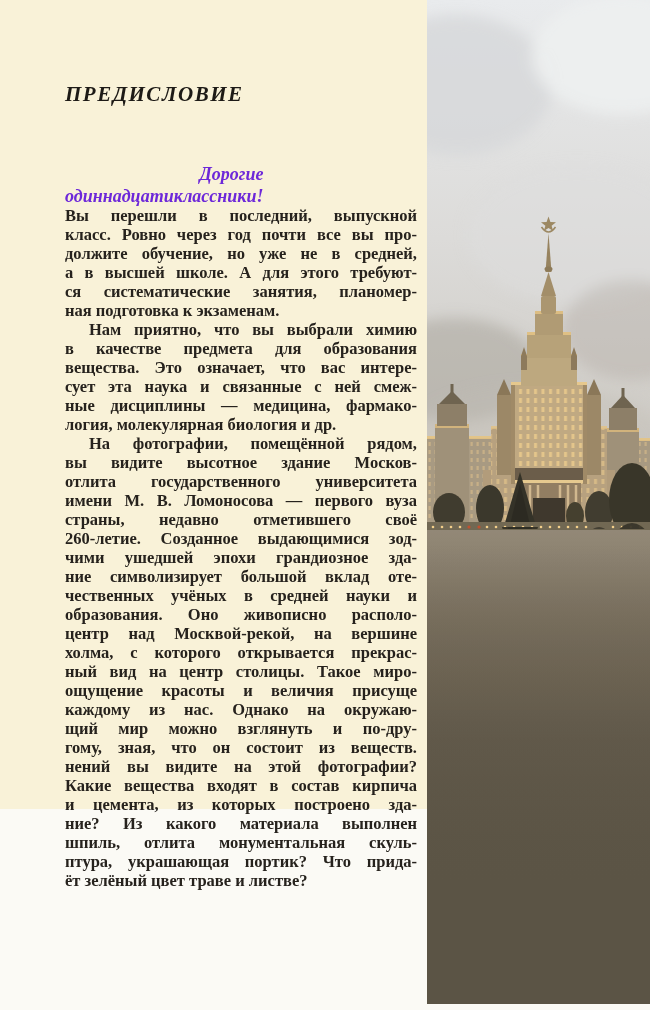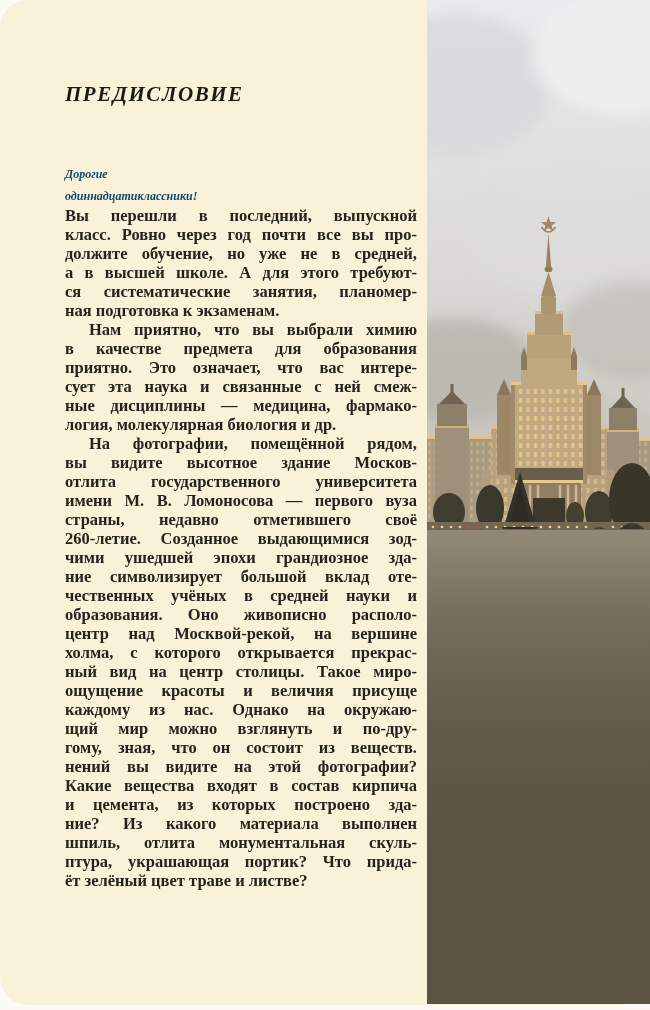--- a/index.html
+++ b/index.html
@@ -10,34 +10,33 @@
   *{margin:0;padding:0;box-sizing:border-box;}
   html,body{width:650px;height:1010px;}
   body{
     position:relative;
     background:var(--pageEdge);
     font-family:"Liberation Serif","DejaVu Serif",serif;
     color:var(--ink);
     overflow:hidden;
   }
   .page{
-    position:absolute;left:0;top:0;width:650px;height:1005px;
+    position:absolute;left:0;top:0;width:650px;height:809px;
     background:var(--pageBg);
-    border-radius:28px;
   }
   .title{
     position:absolute;left:65px;top:82px;
     font-size:21px;font-weight:bold;font-style:italic;
     letter-spacing:1.5px;color:#1d1a16;
     white-space:nowrap;
   }
   .salutation{
     position:absolute;left:65px;top:163px;
-    font-size:12px;font-weight:bold;font-style:italic;
-    line-height:22px;color:#0c4a6e;
+    font-size:18px;font-weight:bold;font-style:italic;
+    line-height:22px;color:#6d28d9;text-align:right;
   }
   .body-text{
     position:absolute;left:65px;top:206px;width:352px;
     font-size:16.5px;font-weight:600;line-height:19px;
   }
   .para .ln{
     text-align:justify;
     text-align-last:justify;
   }
   .para .ln.end{text-align-last:left;}
@@ -65,21 +64,21 @@
         <div class="ln">Вы перешли в последний, выпускной</div>
         <div class="ln">класс. Ровно через год почти все вы про-</div>
         <div class="ln">должите обучение, но уже не в средней,</div>
         <div class="ln">а в высшей школе. А для этого требуют-</div>
         <div class="ln">ся систематические занятия, планомер-</div>
         <div class="ln end">ная подготовка к экзаменам.</div>
       </div>
       <div class="para indent">
         <div class="ln">Нам приятно, что вы выбрали химию</div>
         <div class="ln">в качестве предмета для образования</div>
-        <div class="ln">приятно. Это означает, что вас интере-</div>
+        <div class="ln">вещества. Это означает, что вас интере-</div>
         <div class="ln">сует эта наука и связанные с ней смеж-</div>
         <div class="ln">ные дисциплины — медицина, фармако-</div>
         <div class="ln end">логия, молекулярная биология и др.</div>
       </div>
       <div class="para indent">
         <div class="ln">На фотографии, помещённой рядом,</div>
         <div class="ln">вы видите высотное здание Москов-</div>
         <div class="ln">отлита государственного университета</div>
         <div class="ln">имени М. В. Ломоносова — первого вуза</div>
         <div class="ln">страны, недавно отметившего своё</div>

